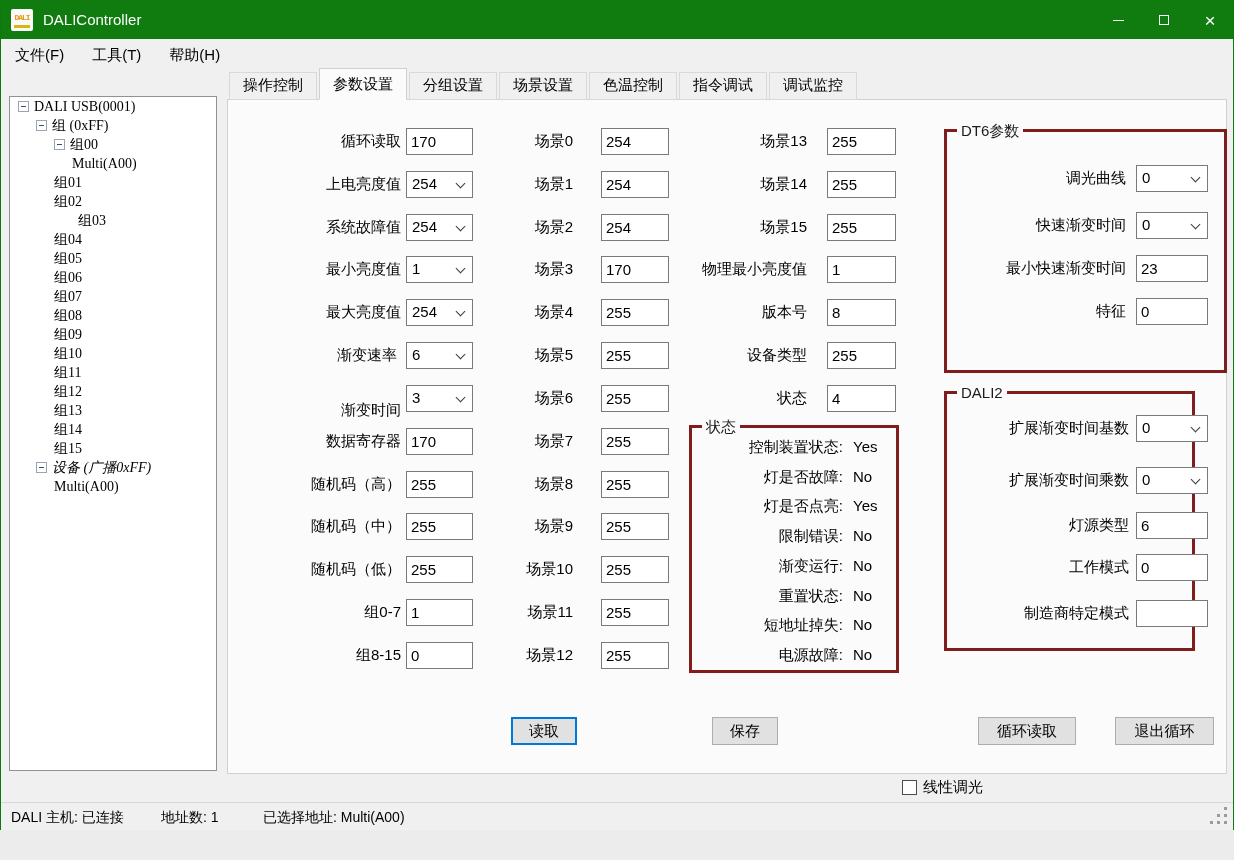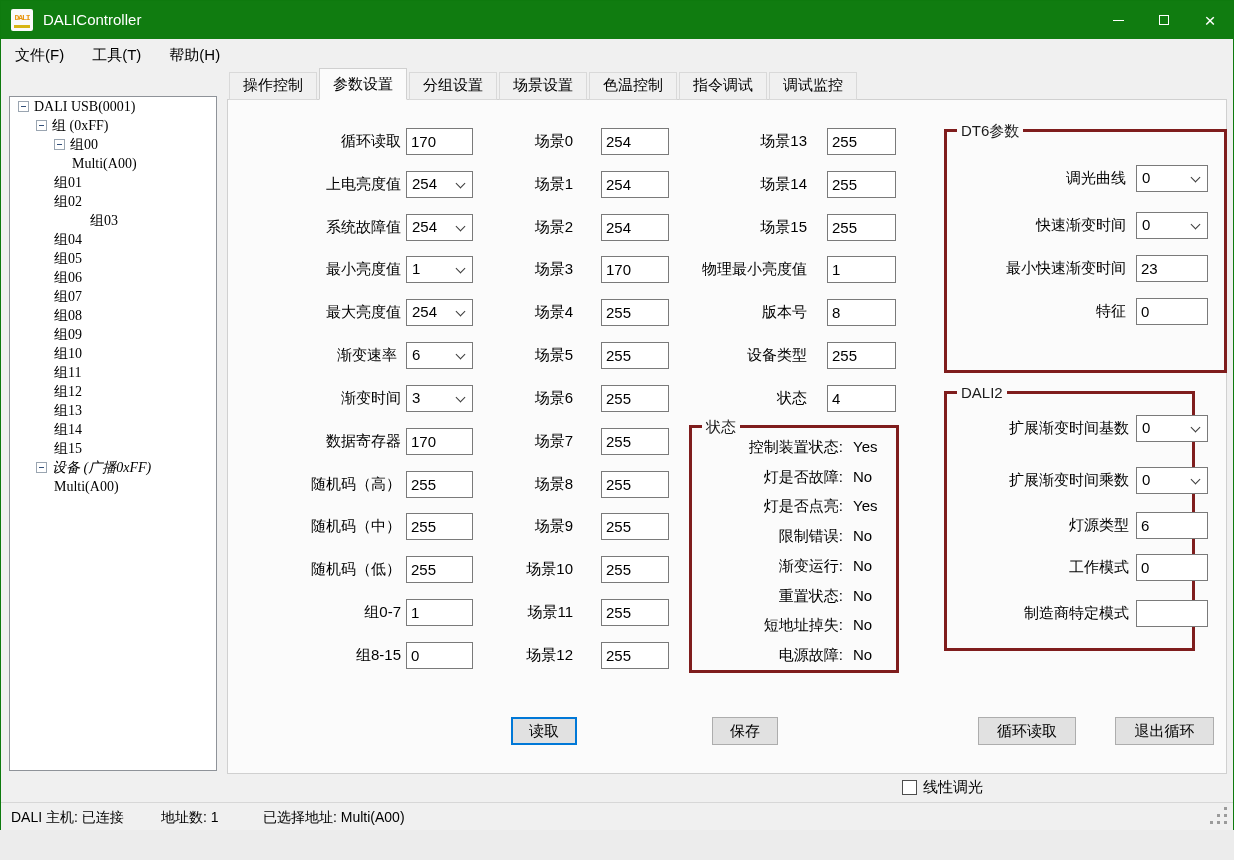--- a/index.html
+++ b/index.html
@@ -95,21 +95,21 @@
 
   <div class="menubar" id="menubar"><span class="menu-item">文件(F)</span><span class="menu-item">工具(T)</span><span class="menu-item">帮助(H)</span></div>
 
   <div class="treepanel" id="treepanel">
       <div class="tree-item" style="padding-left: 8px;"><span class="expandbox"><span class="minus"></span></span><span>DALI USB(0001)</span></div>
       <div class="tree-item" style="padding-left: 26px;"><span class="expandbox"><span class="minus"></span></span><span>组 (0xFF)</span></div>
       <div class="tree-item" style="padding-left: 44px;"><span class="expandbox"><span class="minus"></span></span><span>组00</span></div>
       <div class="tree-item" style="padding-left: 62px;"><span>Multi(A00)</span></div>
       <div class="tree-item" style="padding-left: 44px;"><span>组01</span></div>
       <div class="tree-item" style="padding-left: 44px;"><span>组02</span></div>
-      <div class="tree-item" style="padding-left: 68px; margin-left: 12px;"><span>组03</span></div>
+      <div class="tree-item" style="padding-left: 68px;"><span>组03</span></div>
       <div class="tree-item" style="padding-left: 44px;"><span>组04</span></div>
       <div class="tree-item" style="padding-left: 44px;"><span>组05</span></div>
       <div class="tree-item" style="padding-left: 44px;"><span>组06</span></div>
       <div class="tree-item" style="padding-left: 44px;"><span>组07</span></div>
       <div class="tree-item" style="padding-left: 44px;"><span>组08</span></div>
       <div class="tree-item" style="padding-left: 44px;"><span>组09</span></div>
       <div class="tree-item" style="padding-left: 44px;"><span>组10</span></div>
       <div class="tree-item" style="padding-left: 44px;"><span>组11</span></div>
       <div class="tree-item" style="padding-left: 44px;"><span>组12</span></div>
       <div class="tree-item" style="padding-left: 44px;"><span>组13</span></div>
@@ -151,21 +151,21 @@
       <span class="label" style="left: 220px; width: 180px; top: 302px;">最大亮度值</span>
       <div class="combo" style="left: 405px; top: 298px; width: 67px;">
         <span class="val">254</span>
         <span class="chev"></span>
       </div>
       <span class="label" style="left: 216px; width: 180px; top: 345px;">渐变速率</span>
       <div class="combo" style="left: 405px; top: 341px; width: 67px;">
         <span class="val">6</span>
         <span class="chev"></span>
       </div>
-      <span class="label" style="left: 220px; width: 180px; top: 388px;">渐变时间</span>
+      <span class="label" style="left: 220px; width: 180px; top: 400px;">渐变时间</span>
       <div class="combo" style="left: 405px; top: 384px; width: 67px;">
         <span class="val">3</span>
         <span class="chev"></span>
       </div>
       <span class="label" style="left: 220px; width: 180px; top: 431px;">数据寄存器</span>
       <input class="tb" value="170" style="left: 405px; top: 427px; width: 67px;">
       <span class="label" style="left: 220px; width: 180px; top: 474px;">随机码（高）</span>
       <input class="tb" value="255" style="left: 405px; top: 470px; width: 67px;">
       <span class="label" style="left: 220px; width: 180px; top: 516px;">随机码（中）</span>
       <input class="tb" value="255" style="left: 405px; top: 512px; width: 67px;">

